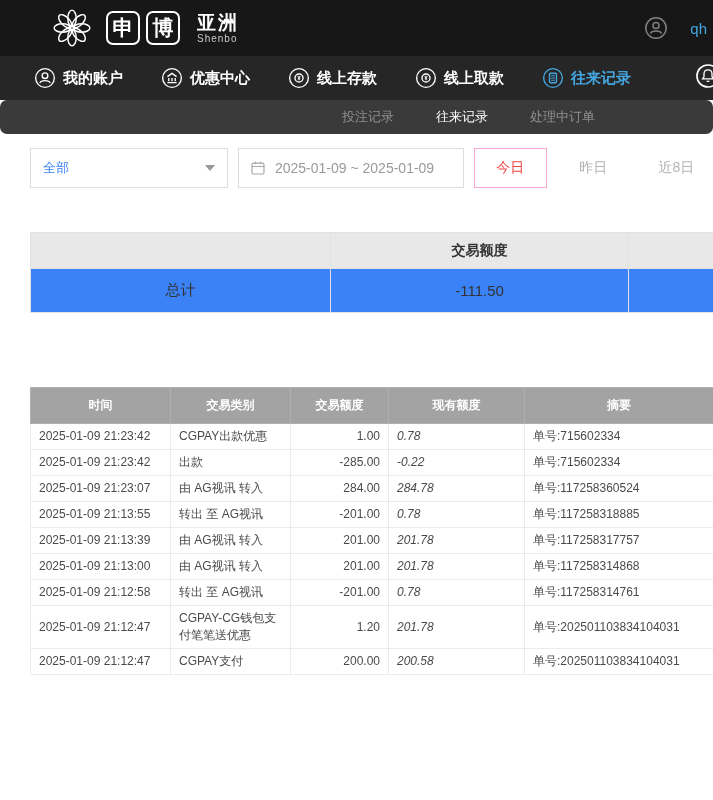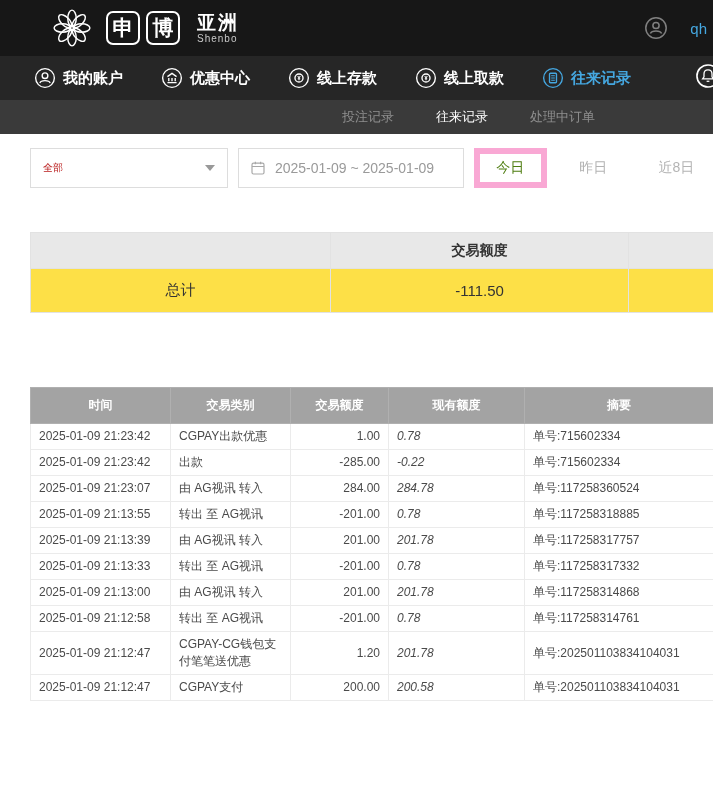--- a/index.html
+++ b/index.html
@@ -22,44 +22,44 @@
 
   
   .mainnav { height: 44px; background: #262626; display: flex; align-items: center; padding-left: 34px; gap: 38px; }
   .nav-item { display: flex; align-items: center; gap: 7px; color: #fff; font-size: 15px; font-weight: bold; cursor: pointer; white-space: nowrap; }
   .nav-item.active { color: #45a7e0; }
   .nav-item svg { display: block; }
   .bell-wrap { margin-left: auto; margin-right: -8px; color: #fff; cursor: pointer; }
 
   
   .subtabs { height: 34px; background: #3a3a3a; display: flex; align-items: center; justify-content: flex-end;
-             gap: 42px; padding-right: 118px; font-size: 13px; }
+             gap: 42px; padding-right: 118px; font-size: 13px; border-radius: 7px; }
   .subtab { color: #8f8f8f; cursor: pointer; white-space: nowrap; }
   .subtab.active { color: #fff; }
 
   
   .filters { display: flex; align-items: center; gap: 10px; margin: 14px 0 0 30px; }
   .select-box { width: 200px; height: 40px; border: 1px solid #ddd; background: #fff; display: flex;
                 align-items: center; justify-content: space-between; padding: 0 12px; cursor: pointer; }
-  .select-value { color: #b91c1c; font-size: 10px; }
+  .select-value { color: #3b82f6; font-size: 13px; }
   .caret { width: 0; height: 0; border-left: 5px solid transparent; border-right: 5px solid transparent;
            border-top: 6px solid #999; }
   .date-box { width: 228px; height: 40px; border: 1px solid #ddd; background: #fff; display: flex;
               align-items: center; gap: 8px; padding: 0 10px; cursor: pointer; }
   .date-value { color: #9a9a9a; font-size: 14px; white-space: nowrap; }
   .qbtn { height: 40px; width: 74px; display: flex; align-items: center; justify-content: center;
           font-size: 14px; background: #fff; cursor: pointer; white-space: nowrap; }
-  .qbtn.today { border: 6px solid #f9a8d4; color: #4d7c0f; }
+  .qbtn.today { border: 1px solid #f9a8d4; color: #ef4444; }
   .qbtn.plain { border: none; color: #b3b3b3; }
 
   
   .summary { margin: 44px 0 0 30px; border-collapse: collapse; table-layout: fixed; width: 900px; }
   .summary td { border: 1px solid #e2e2e2; text-align: center; }
   .summary .shead td { background: #e8e8e8; height: 36px; font-size: 14px; color: #333; font-weight: bold; }
-  .summary .sdata td { height: 44px; font-size: 15px; color: #333; background: #fde047; }
+  .summary .sdata td { height: 44px; font-size: 15px; color: #333; background: #3b82f6; }
 
   
   .records { margin: 74px 0 0 30px; border-collapse: collapse; table-layout: fixed; width: 683px; font-size: 12px; }
   .records th { background: #a3a3a3; color: #fff; height: 36px; font-weight: bold; font-size: 12px;
                 border: 1px solid #b0b0b0; text-align: center; }
   .records td { border: 1px solid #ebebeb; color: #4a4a4a; padding: 4px 8px; line-height: 17px; background: #fff; }
   .records td.c-time { text-align: left; white-space: nowrap; padding-right: 4px; }
   .records td.c-type { text-align: left; }
   .records td.c-amount { text-align: right; }
   .records td.c-balance { padding-right: 38px; font-style: italic; }
@@ -262,27 +262,20 @@
         </tr>
 
         <tr>
           <td class="c-time">2025-01-09 21:13:39</td>
           <td class="c-type">由 AG视讯 转入</td>
           <td class="c-amount">201.00</td>
           <td class="c-balance">201.78</td>
           <td class="c-note">单号:117258317757</td>
         </tr>
 
-        <tr>
-          <td class="c-time">2025-01-09 21:13:33</td>
-          <td class="c-type">转出 至 AG视讯</td>
-          <td class="c-amount">-201.00</td>
-          <td class="c-balance">0.78</td>
-          <td class="c-note">单号:117258317332</td>
-        </tr>
 
         <tr>
           <td class="c-time">2025-01-09 21:13:00</td>
           <td class="c-type">由 AG视讯 转入</td>
           <td class="c-amount">201.00</td>
           <td class="c-balance">201.78</td>
           <td class="c-note">单号:117258314868</td>
         </tr>
 
         <tr>

